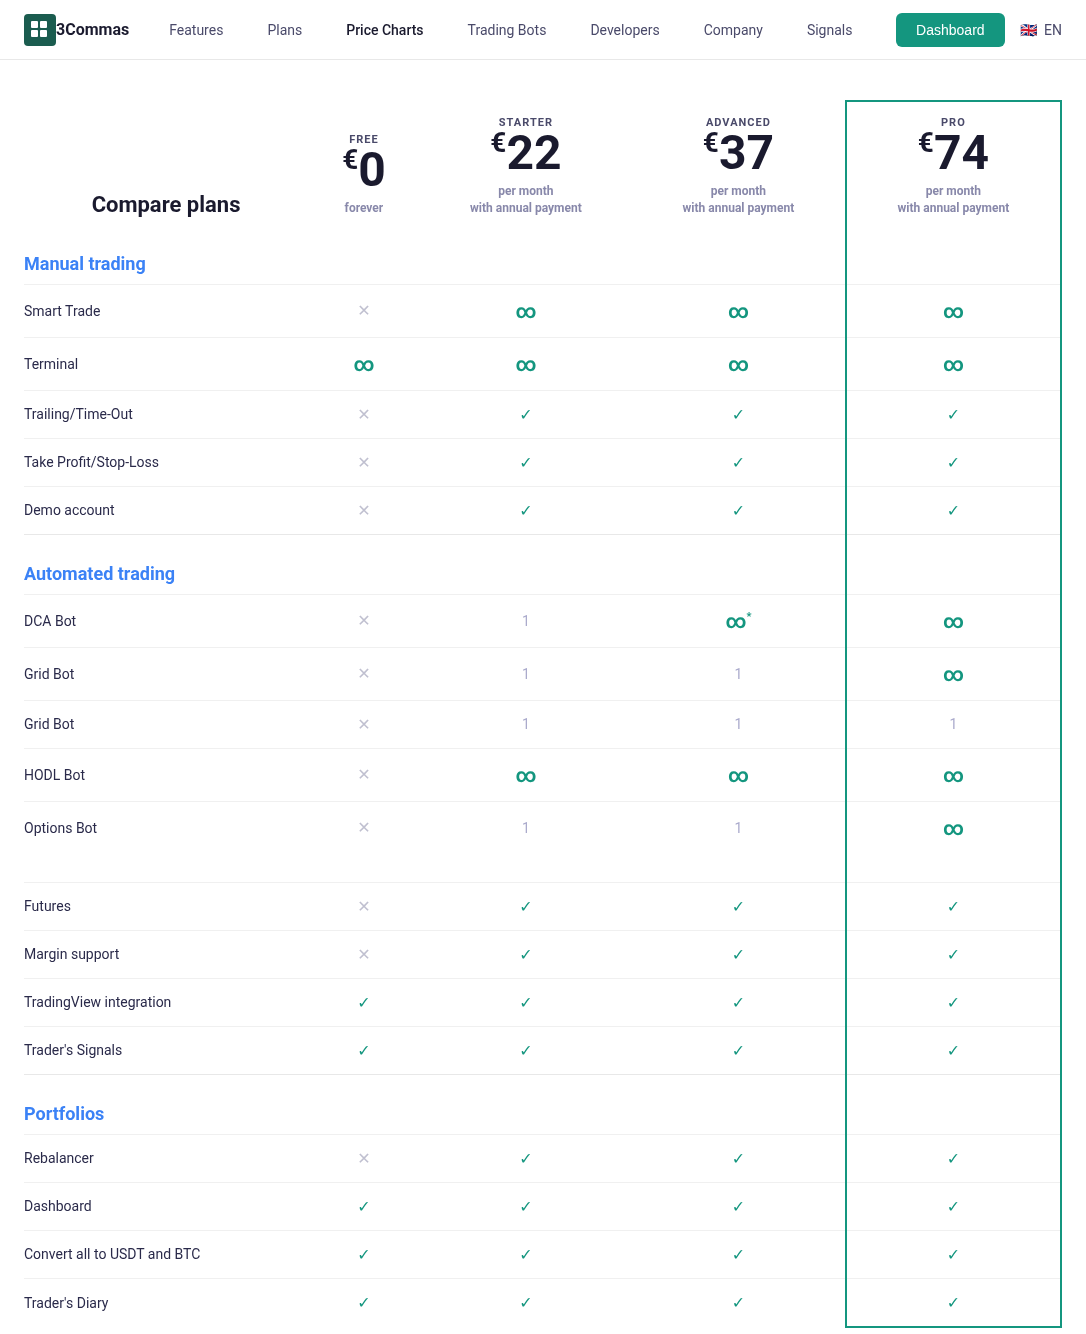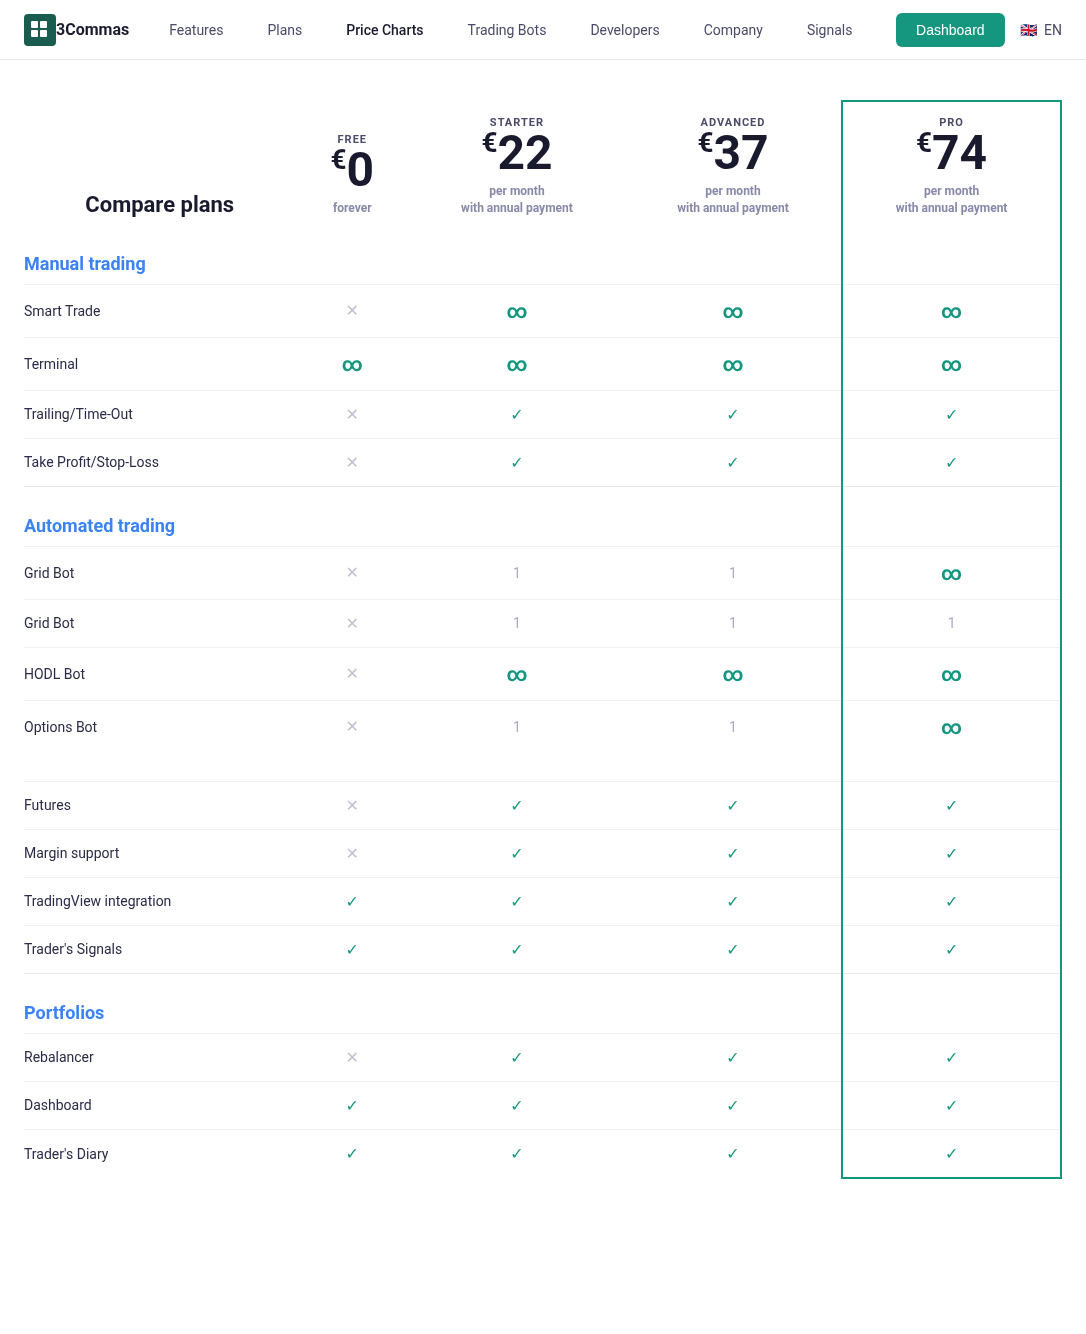--- a/index.html
+++ b/index.html
@@ -153,28 +153,42 @@
       <td class=""><span class="icon-check">✓</span></td>
       <td class="pro-body-cell"><span class="icon-check">✓</span></td>
     </tr>
         <tr class="feature-row">
       <td>Take Profit/Stop-Loss</td>
       <td class=""><span class="icon-cross">✕</span></td>
       <td class=""><span class="icon-check">✓</span></td>
       <td class=""><span class="icon-check">✓</span></td>
       <td class="pro-body-cell"><span class="icon-check">✓</span></td>
     </tr>
+        <tr class="feature-row">
+      <td>Demo account</td>
+      <td class=""><span class="icon-cross">✕</span></td>
+      <td class=""><span class="icon-check">✓</span></td>
+      <td class=""><span class="icon-check">✓</span></td>
+      <td class="pro-body-cell"><span class="icon-check">✓</span></td>
+    </tr>
         <tr class="section-header">
       <td colspan="1">Automated trading</td>
       <td></td>
       <td></td>
       <td></td>
       <td class="pro-body-cell"></td>
     </tr>
         <tr class="feature-row">
+      <td>DCA Bot</td>
+      <td class=""><span class="icon-cross">✕</span></td>
+      <td class=""><span class="icon-num">1</span></td>
+      <td class=""><span class="icon-inf">∞<span class="sup-star">*</span></span></td>
+      <td class="pro-body-cell"><span class="icon-inf">∞</span></td>
+    </tr>
+        <tr class="feature-row">
       <td>Grid Bot</td>
       <td class=""><span class="icon-cross">✕</span></td>
       <td class=""><span class="icon-num">1</span></td>
       <td class=""><span class="icon-num">1</span></td>
       <td class="pro-body-cell"><span class="icon-inf">∞</span></td>
     </tr>
         <tr class="feature-row">
       <td>Grid Bot</td>
       <td class=""><span class="icon-cross">✕</span></td>
       <td class=""><span class="icon-num">1</span></td>
@@ -239,20 +253,27 @@
     </tr>
         <tr class="feature-row">
       <td>Rebalancer</td>
       <td class=""><span class="icon-cross">✕</span></td>
       <td class=""><span class="icon-check">✓</span></td>
       <td class=""><span class="icon-check">✓</span></td>
       <td class="pro-body-cell"><span class="icon-check">✓</span></td>
     </tr>
         <tr class="feature-row">
       <td>Dashboard</td>
+      <td class=""><span class="icon-check">✓</span></td>
+      <td class=""><span class="icon-check">✓</span></td>
+      <td class=""><span class="icon-check">✓</span></td>
+      <td class="pro-body-cell"><span class="icon-check">✓</span></td>
+    </tr>
+        <tr class="feature-row">
+      <td>Convert all to USDT and BTC</td>
       <td class=""><span class="icon-check">✓</span></td>
       <td class=""><span class="icon-check">✓</span></td>
       <td class=""><span class="icon-check">✓</span></td>
       <td class="pro-body-cell"><span class="icon-check">✓</span></td>
     </tr>
         <tr class="feature-row">
       <td>Trader's Diary</td>
       <td class=""><span class="icon-check">✓</span></td>
       <td class=""><span class="icon-check">✓</span></td>
       <td class=""><span class="icon-check">✓</span></td>

